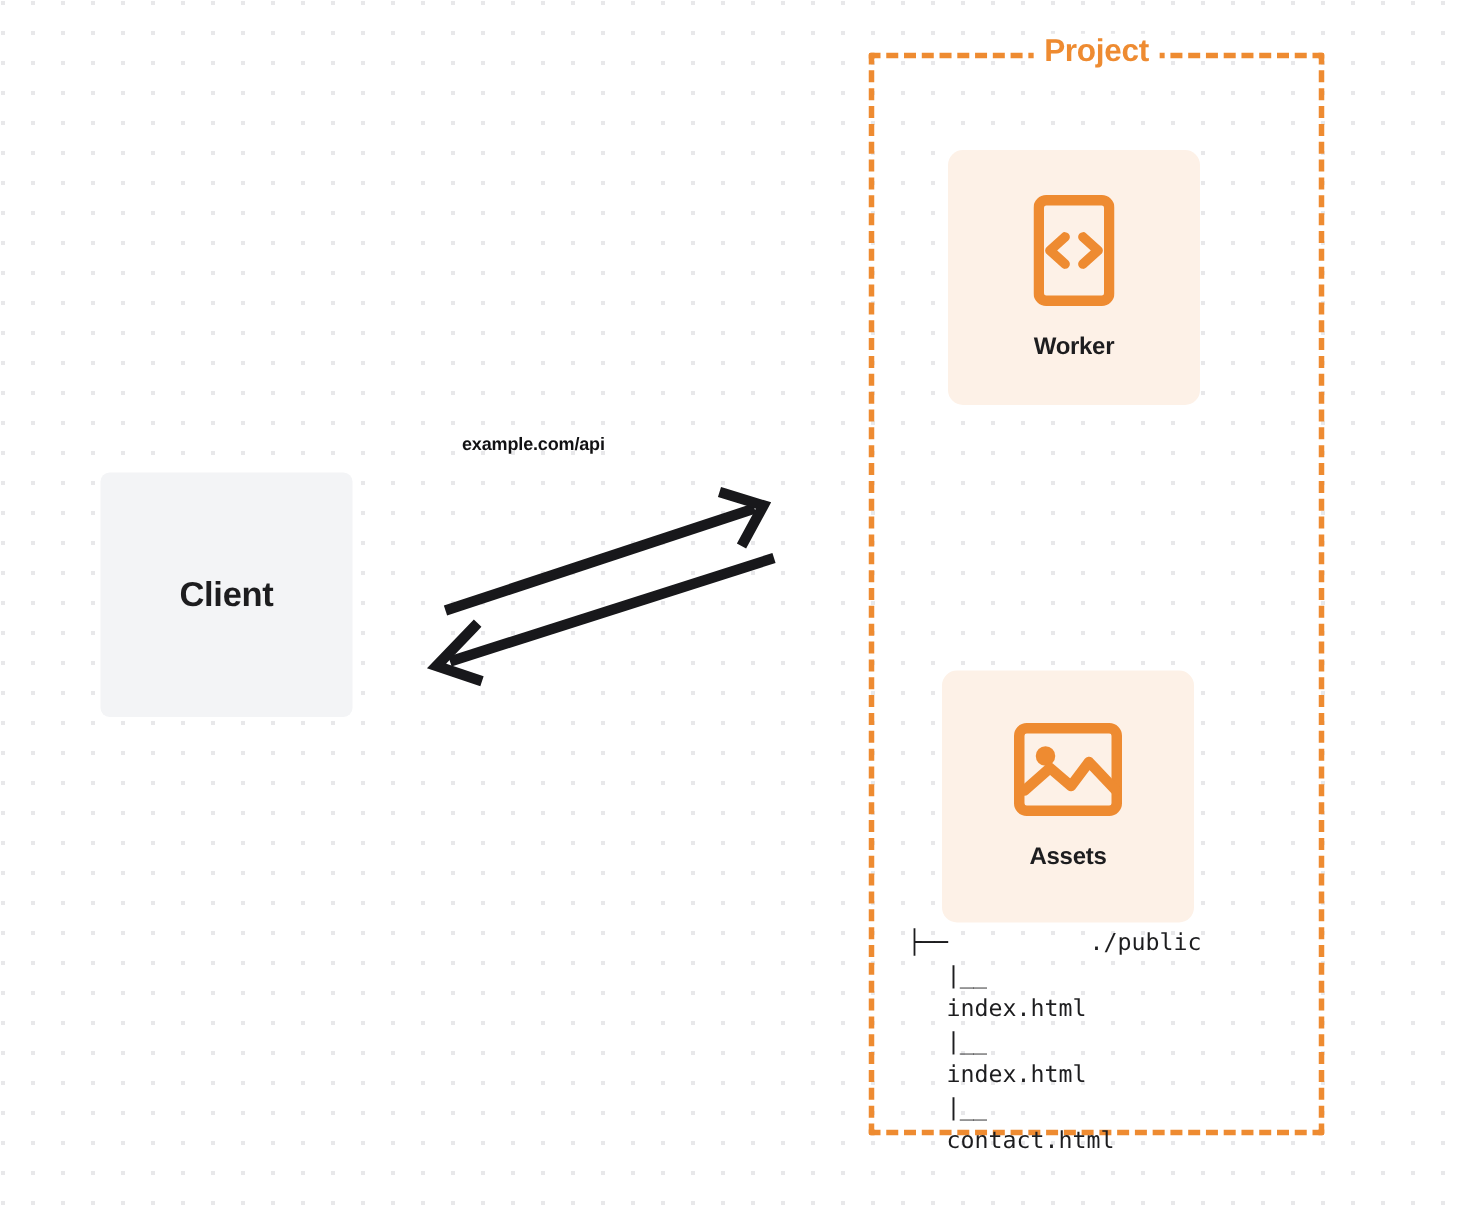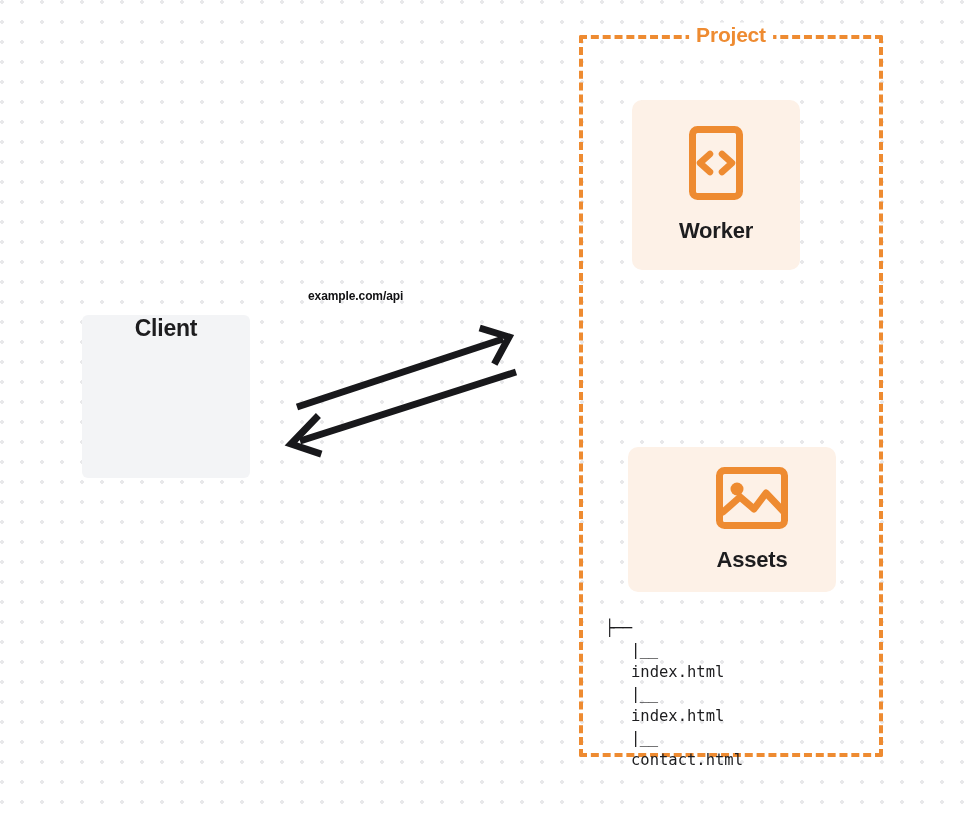--- a/index.html
+++ b/index.html
@@ -19,28 +19,28 @@
     overflow: hidden;
     background-color: #ffffff;
     background-image: radial-gradient(#e8e8ea 1.6px, transparent 1.7px);
     background-size: 20px 20px;
     background-position: 12px 12px;
   }
 
   
   .client-box {
     position: absolute;
-    left: 82px;
+    left: 67px;
     top: 315px;
     width: 168px;
     height: 163px;
     background: #f3f4f6;
     border-radius: 6px;
     display: flex;
-    align-items: flex-start;
+    align-items: center;
     justify-content: center;
   }
   .client-label {
     font-size: 23px;
     font-weight: 700;
     color: #1d1d1f;
     letter-spacing: -0.2px;
   }
 
   
@@ -102,29 +102,28 @@
     justify-content: center;
   }
   .card-worker {
     left: 632px;
     top: 100px;
     height: 170px;
   }
   .card-assets {
     left: 628px;
     top: 447px;
-    height: 145px;
-    padding-left: 40px;
+    height: 168px;
   }
   .card-icon {
     display: block;
     margin-bottom: 14px;
   }
   .card-label {
-    font-size: 22px;
+    font-size: 16px;
     font-weight: 700;
     color: #1d1d1f;
     letter-spacing: -0.2px;
   }
 
   
   .file-tree {
     position: absolute;
     left: 605px;
     top: 617px;
@@ -200,20 +199,21 @@
         <circle cx="21" cy="22" r="6.5" fill="#ee8b31"></circle>
         <polyline points="7,45 24,30 38,42 50,26 68,45" fill="none" stroke="#ee8b31" stroke-width="7" stroke-linecap="round" stroke-linejoin="round"></polyline>
       </svg>
     </span>
     <span class="card-label">Assets</span>
   </div>
 
   <div class="file-tree">
     <div class="tree-row">
       <span class="branch">├──</span>
+      <span class="name">./public</span>
     </div>
     <div class="tree-row child">
       <span class="branch">|__</span>
       <span class="name">index.html</span>
     </div>
     <div class="tree-row child">
       <span class="branch">|__</span>
       <span class="name">index.html</span>
     </div>
     <div class="tree-row child">

